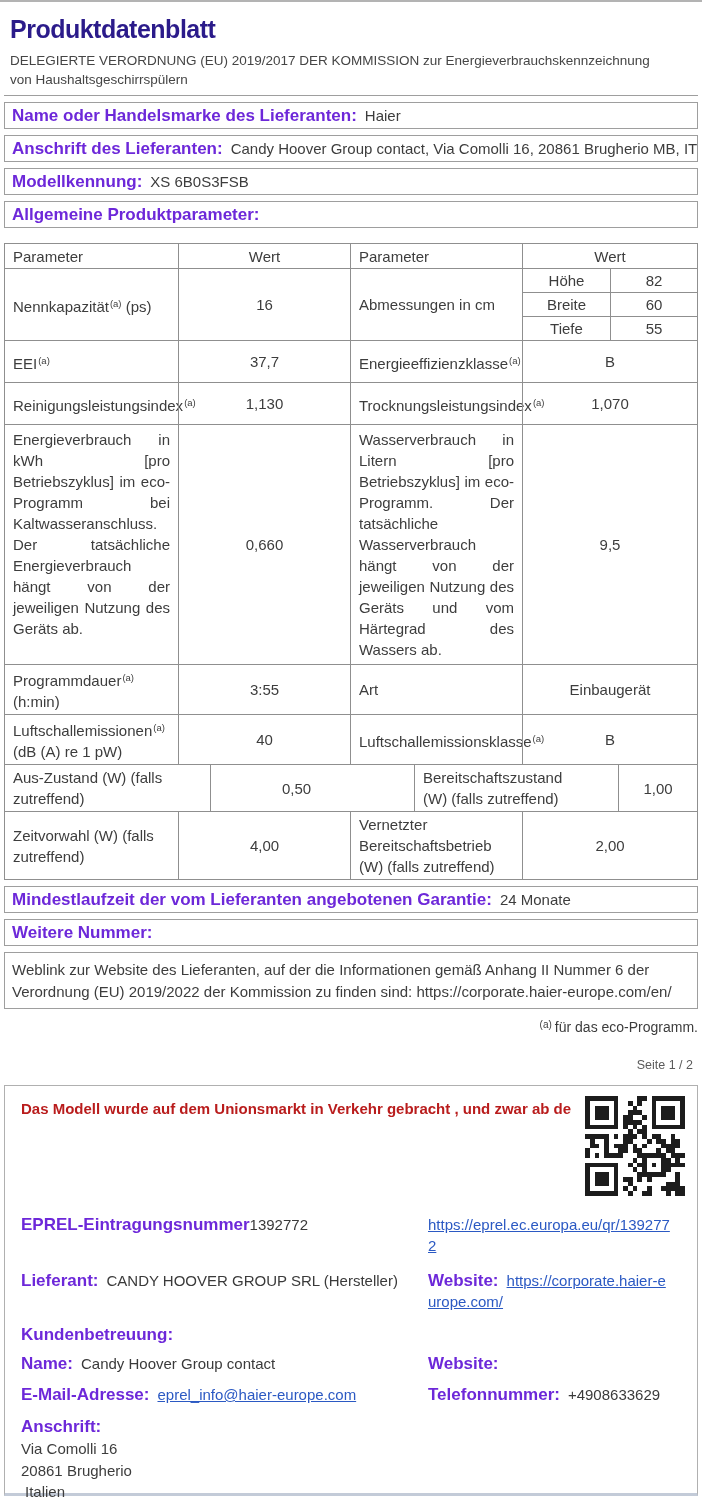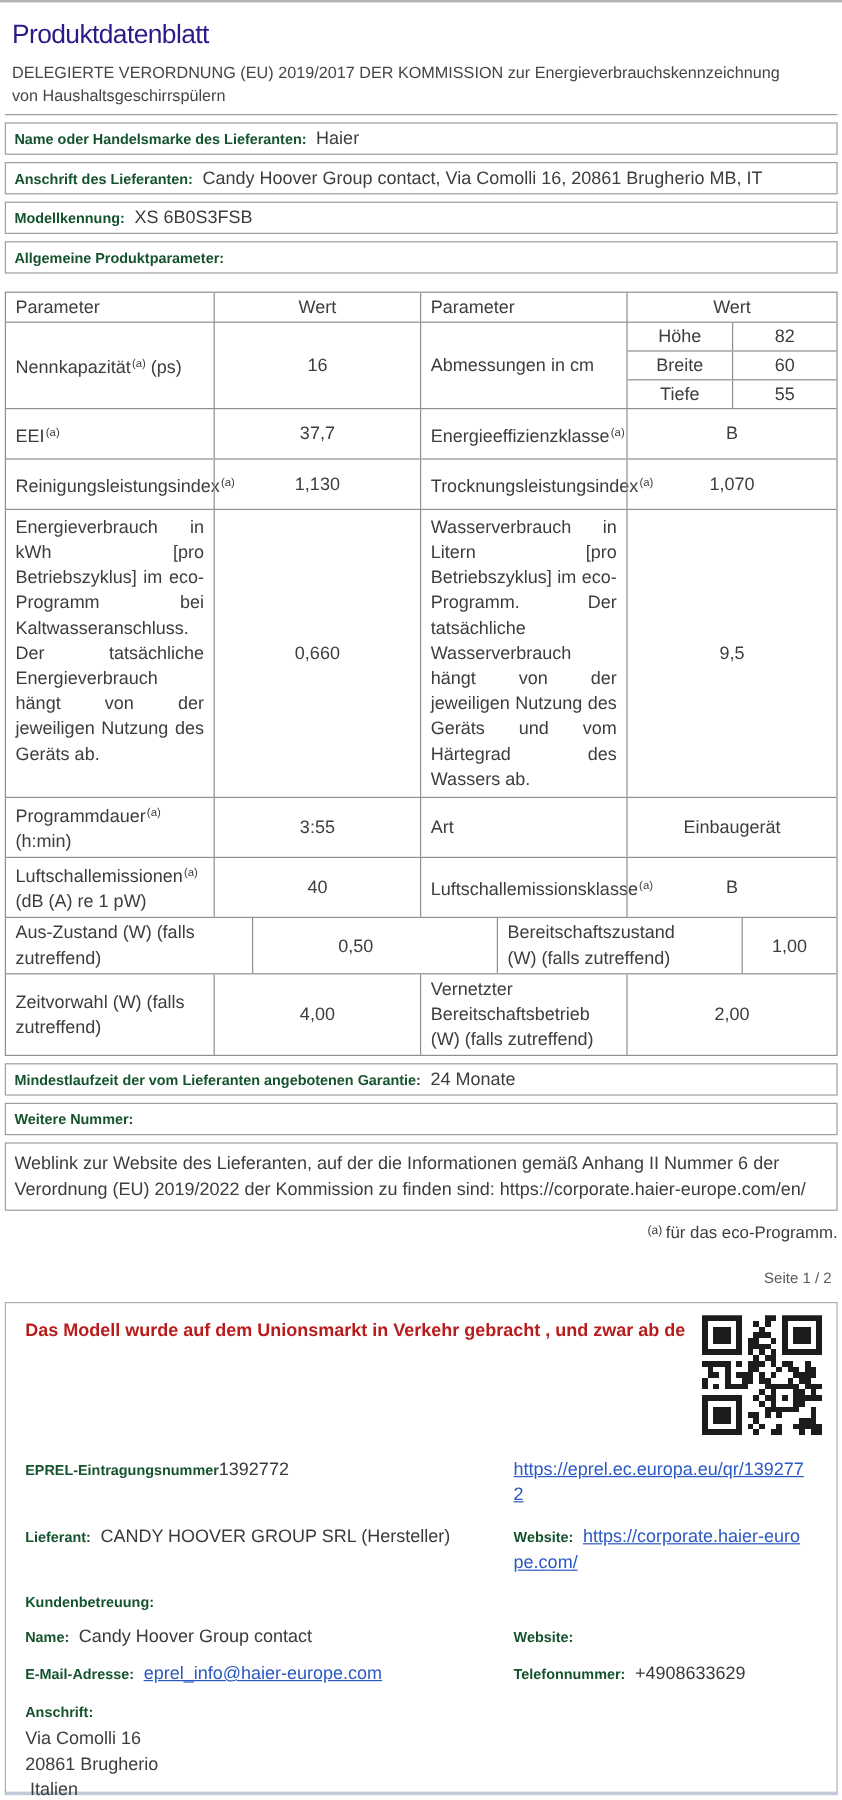--- a/index.html
+++ b/index.html
@@ -8,27 +8,27 @@
   }
   *{box-sizing:border-box;}
   html,body{margin:0;padding:0;}
   body{
     width:702px;height:1500px;background:#fff;position:relative;overflow:hidden;
     font-family:"Liberation Sans",sans-serif;color:var(--c-text);font-size:15px;
   }
   .top-rule{height:2px;background:#b3b3b3;}
   .sheet{margin:0 4px;}
   .title-block{border-bottom:1px solid #9e9e9e;padding:8px 6px 6px;}
-  .title{color:var(--c-title);font-size:22px;font-weight:normal;letter-spacing:-.5px;line-height:38px;}
+  .title{color:var(--c-title);font-size:25px;font-weight:bold;letter-spacing:-.5px;line-height:38px;}
   .subtitle{font-size:13.5px;line-height:18.5px;color:#454545;margin-top:4px;max-width:655px;}
   .label-row{
     border:1px solid #9e9e9e;margin-top:6px;height:27px;background:#fff;
     display:flex;align-items:center;gap:8px;padding:0 7px;white-space:nowrap;
   }
-  .blabel{font-weight:bold;color:#14532d;font-size:12px;}
+  .blabel{font-weight:bold;color:#6d28d9;font-size:17px;}
   .bvalue{color:#3d3d3d;}
   
   .ptable{border:1px solid var(--c-border);margin-top:15px;}
   .prow{display:grid;grid-template-columns:173px 172px 172px 1fr;border-top:1px solid var(--c-border);}
   .prow:first-child{border-top:0;}
   .prow.hdr{height:24px;}
   .pcell{border-left:1px solid var(--c-border);padding:2px 8px;display:flex;align-items:center;line-height:21px;color:#3d3d3d;}
   .pcell:first-child{border-left:0;}
   .pcell.val{justify-content:center;text-align:center;}
   .pcell.param .cellwrap{width:100%;}

